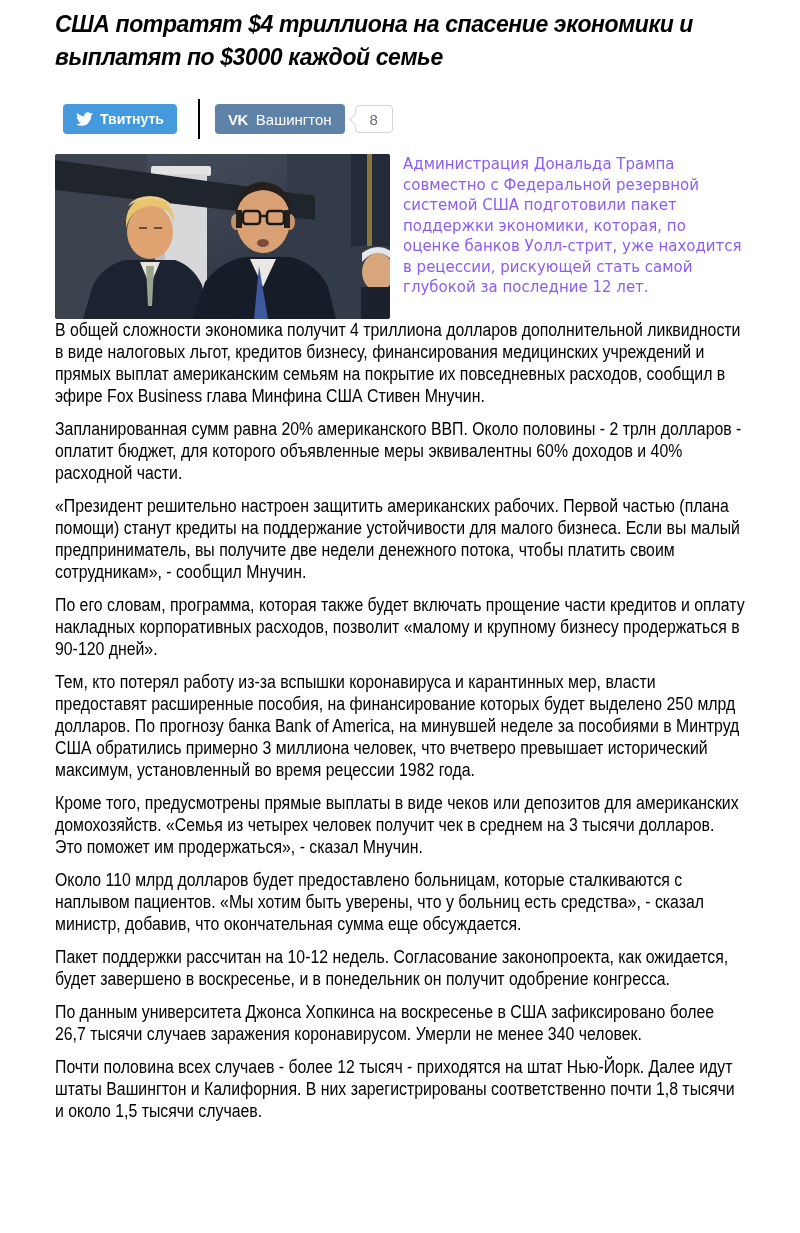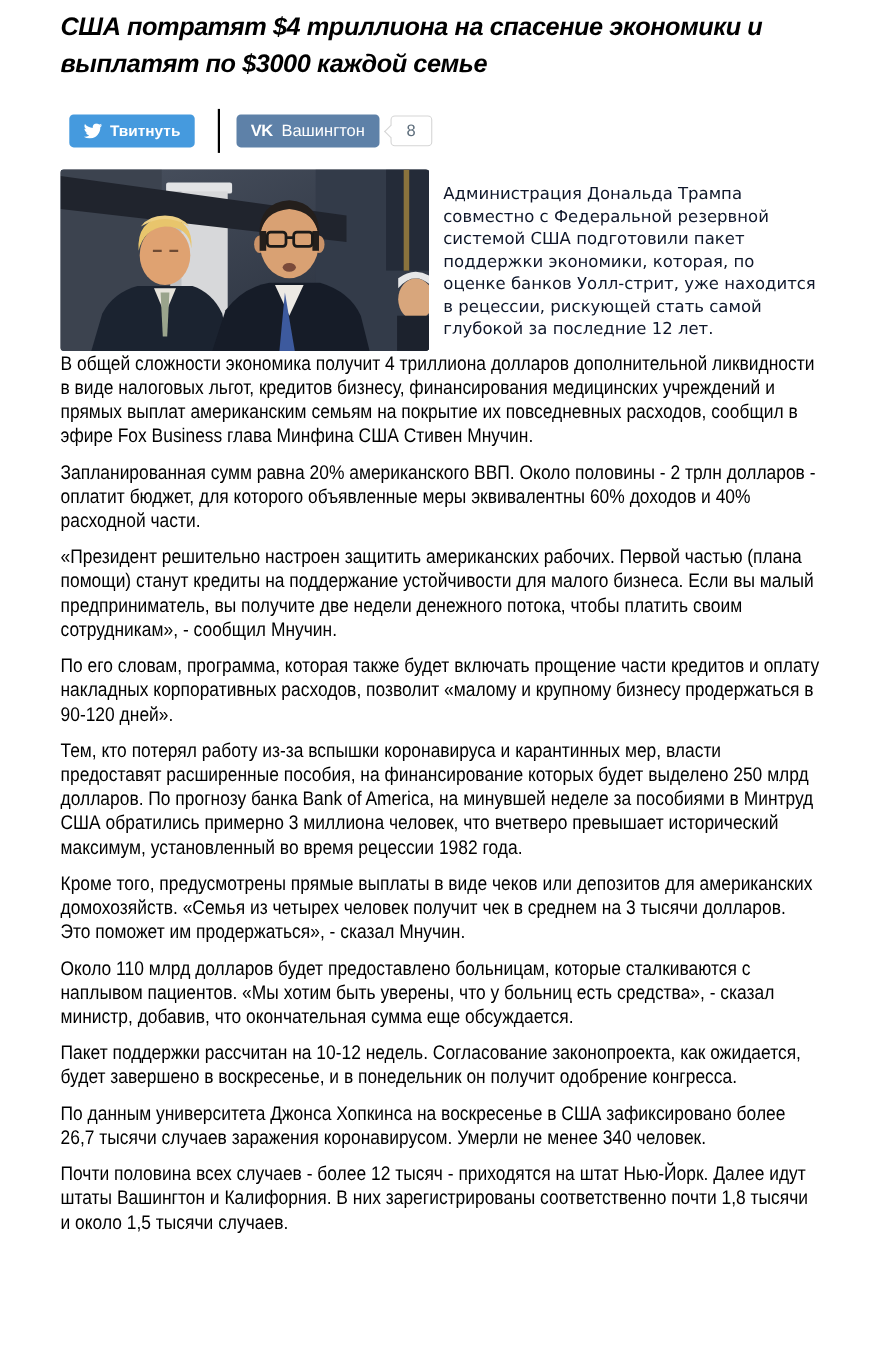--- a/index.html
+++ b/index.html
@@ -53,22 +53,22 @@
     transform:rotate(45deg);
   }
 
   
   .photo-row{display:flex;margin-top:15px;}
   .photo{
     width:335px;height:165px;flex:0 0 335px;border-radius:3px;overflow:hidden;
     background:#2b3240;
   }
   .lead{
-    margin:12px 0 0 13px;width:342px;
-    font-family:"DejaVu Sans",sans-serif;font-size:15px;line-height:20.5px;color:#0f172a;
+    margin:0 0 0 13px;width:342px;
+    font-family:"DejaVu Sans",sans-serif;font-size:15px;line-height:20.5px;color:#8b5cf6;
   }
 
   
   .article-body{}
   .article-body p{
     margin:0 0 11px 0;width:784px;
     transform:scaleX(0.88);transform-origin:0 0;
     font-size:18px;line-height:22px;color:var(--body-text);
   }
 </style>

